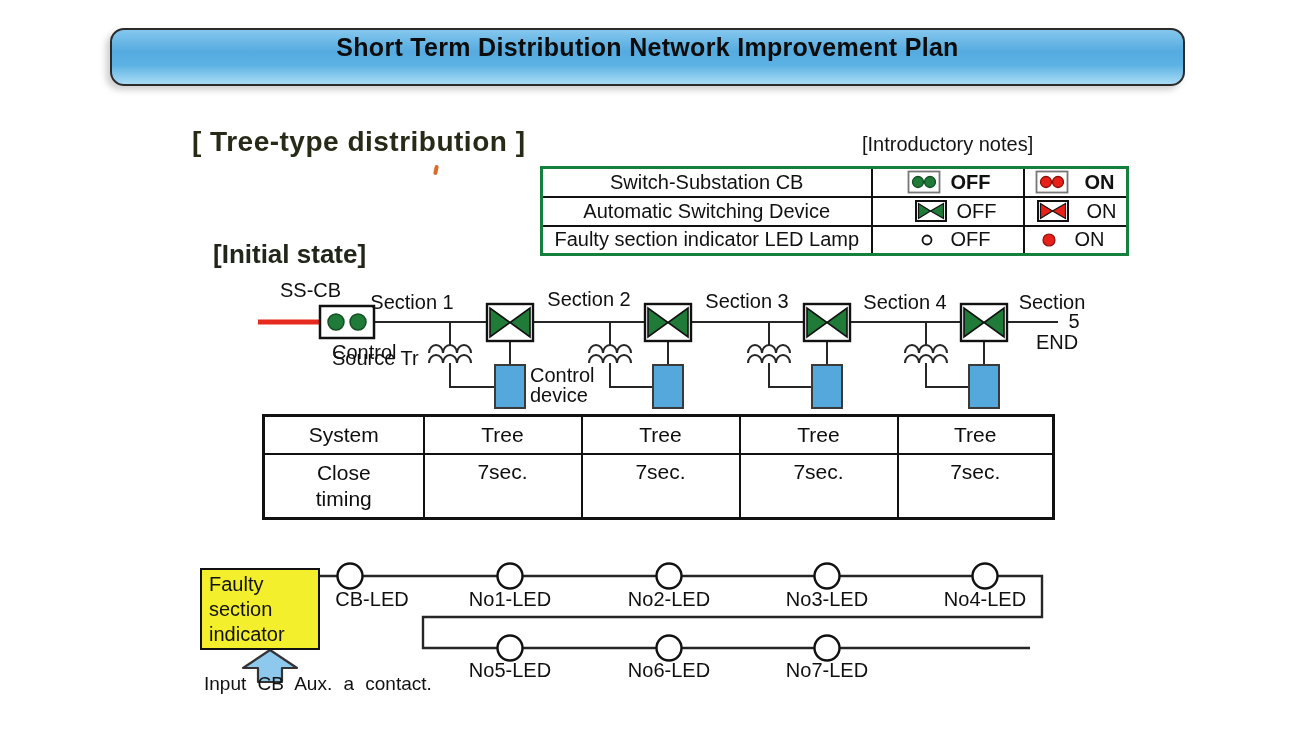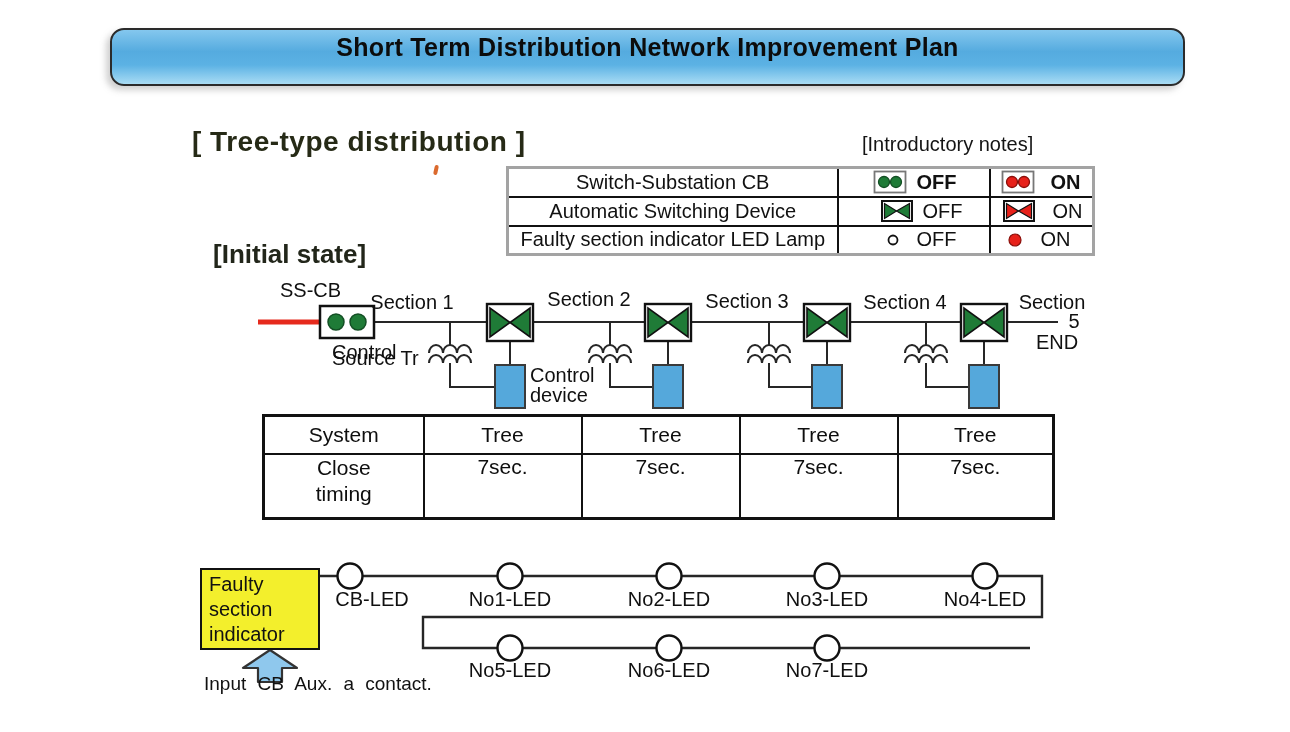--- a/index.html
+++ b/index.html
@@ -17,34 +17,34 @@
 
   .h-tree { left:192px; top:126px; font-size:28px; font-weight:bold; color:#262a16; letter-spacing:0.5px; }
   .h-notes { left:862px; top:133px; font-size:20px; color:#141414; }
   .h-initial { left:213px; top:239px; font-size:26px; font-weight:bold; color:#22261a; }
   .stray { left:434px; top:165px; width:4px; height:10px; background:#db6a2e; border-radius:2px; transform:rotate(12deg); }
 
   
   table.legend { left:506px; top:166px; border-collapse:collapse; table-layout:fixed; background:#fff; }
   table.legend { position:absolute; }
   table.legend td { border:2px solid #111; height:29px; font-size:20px; color:#111; }
-  table.legend { border:3px solid #a3a3a3; }
+  table.legend { border:3px solid #15803d;margin-left:34px; }
   .lg-label { width:330px; text-align:center; }
   .lg-sym { width:152px;padding-left:28px; }
   .lg-sym2 { width:104px; }
   .lg-cell { display:flex; align-items:center; }
   .lg-txt { margin-left:10px; }
   .lg-bold { font-weight:bold; }
 
   
   table.swt { position:absolute; left:262px; top:414px; border-collapse:collapse; table-layout:fixed; border:3px solid #111; background:#fff; }
   table.swt td, table.swt th { border:2px solid #111; text-align:center; font-size:21px; color:#0e0e0e; }
   table.swt th { font-weight:bold; height:34px; }
   tr.row-sys td { height:38px; }
-  tr.row-close td { height:65px; vertical-align:top; }
+  tr.row-close td { height:65px; vertical-align:top; padding-top:5px; }
   .wrap-label { display:inline-block; width:74px; line-height:26px; }
 
   
   .lbl { font-size:20px; color:#101010; white-space:nowrap; }
   .ctr { text-align:center; }
 
   
   .fbox { left:200px; top:568px; width:120px; height:82px; background:#f3ef2c; border:2.5px solid #111;
           padding:2px 0 0 7px; font-size:20px; line-height:25px; color:#111; }
 

